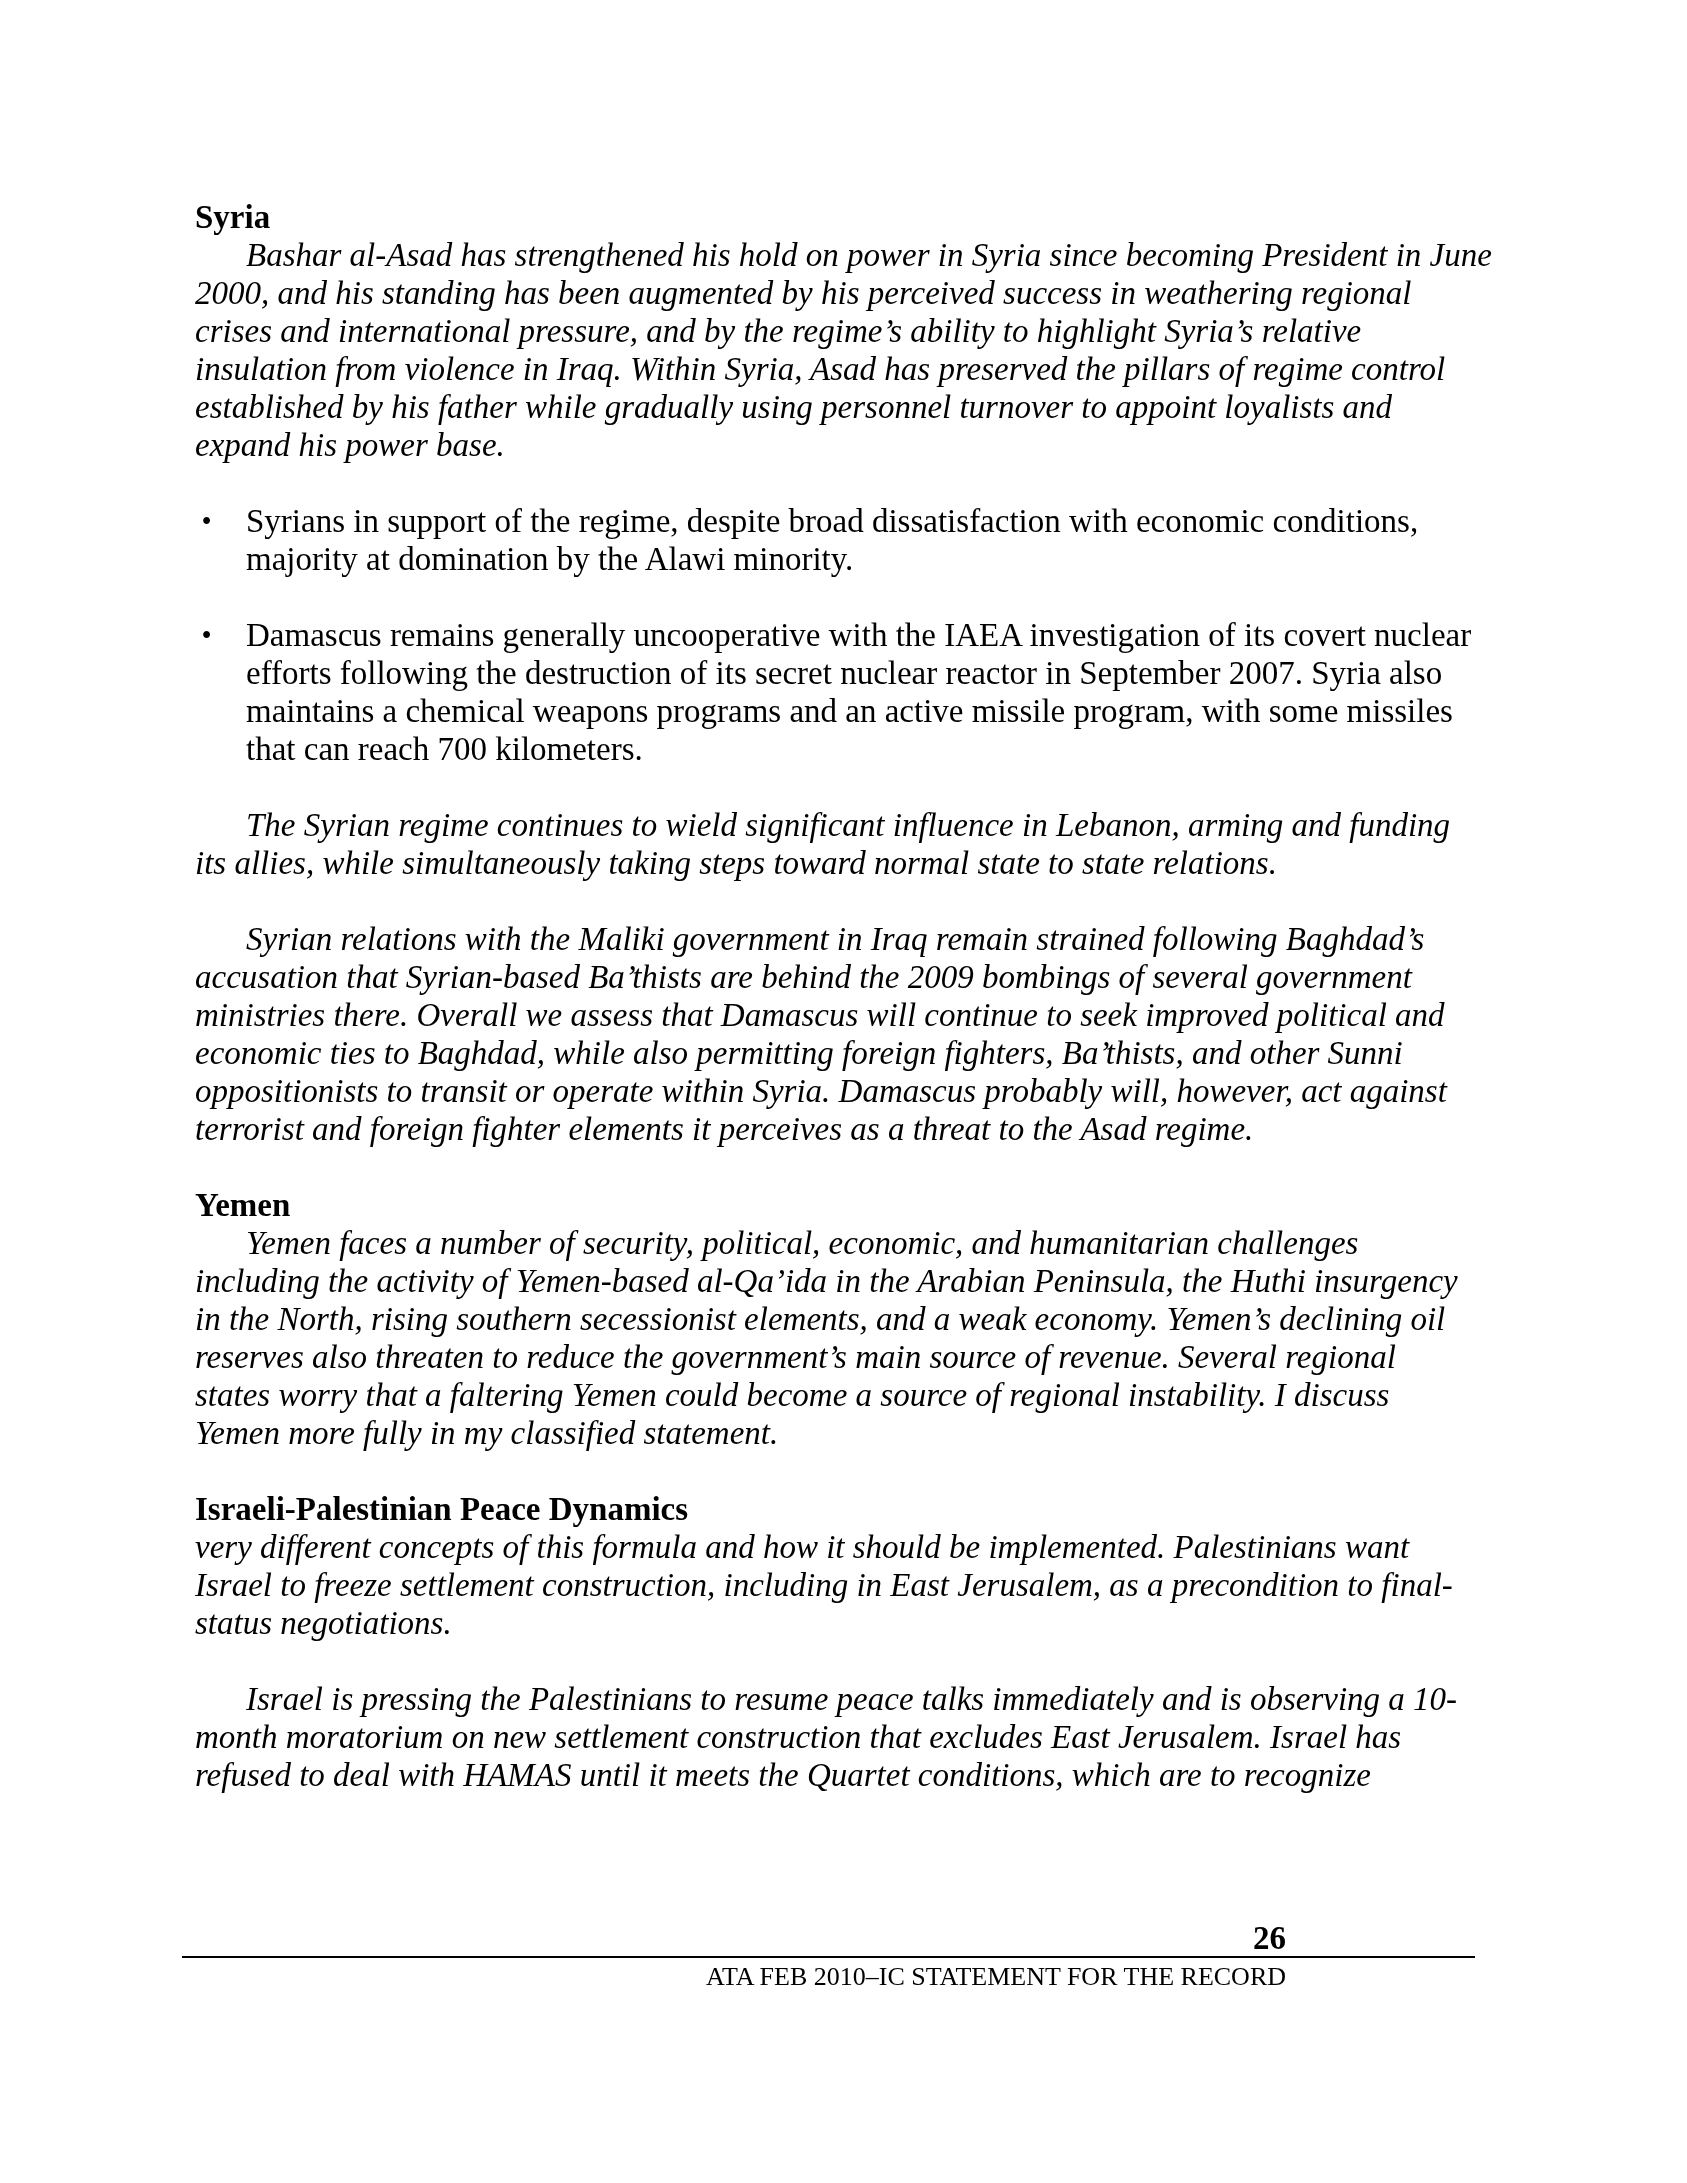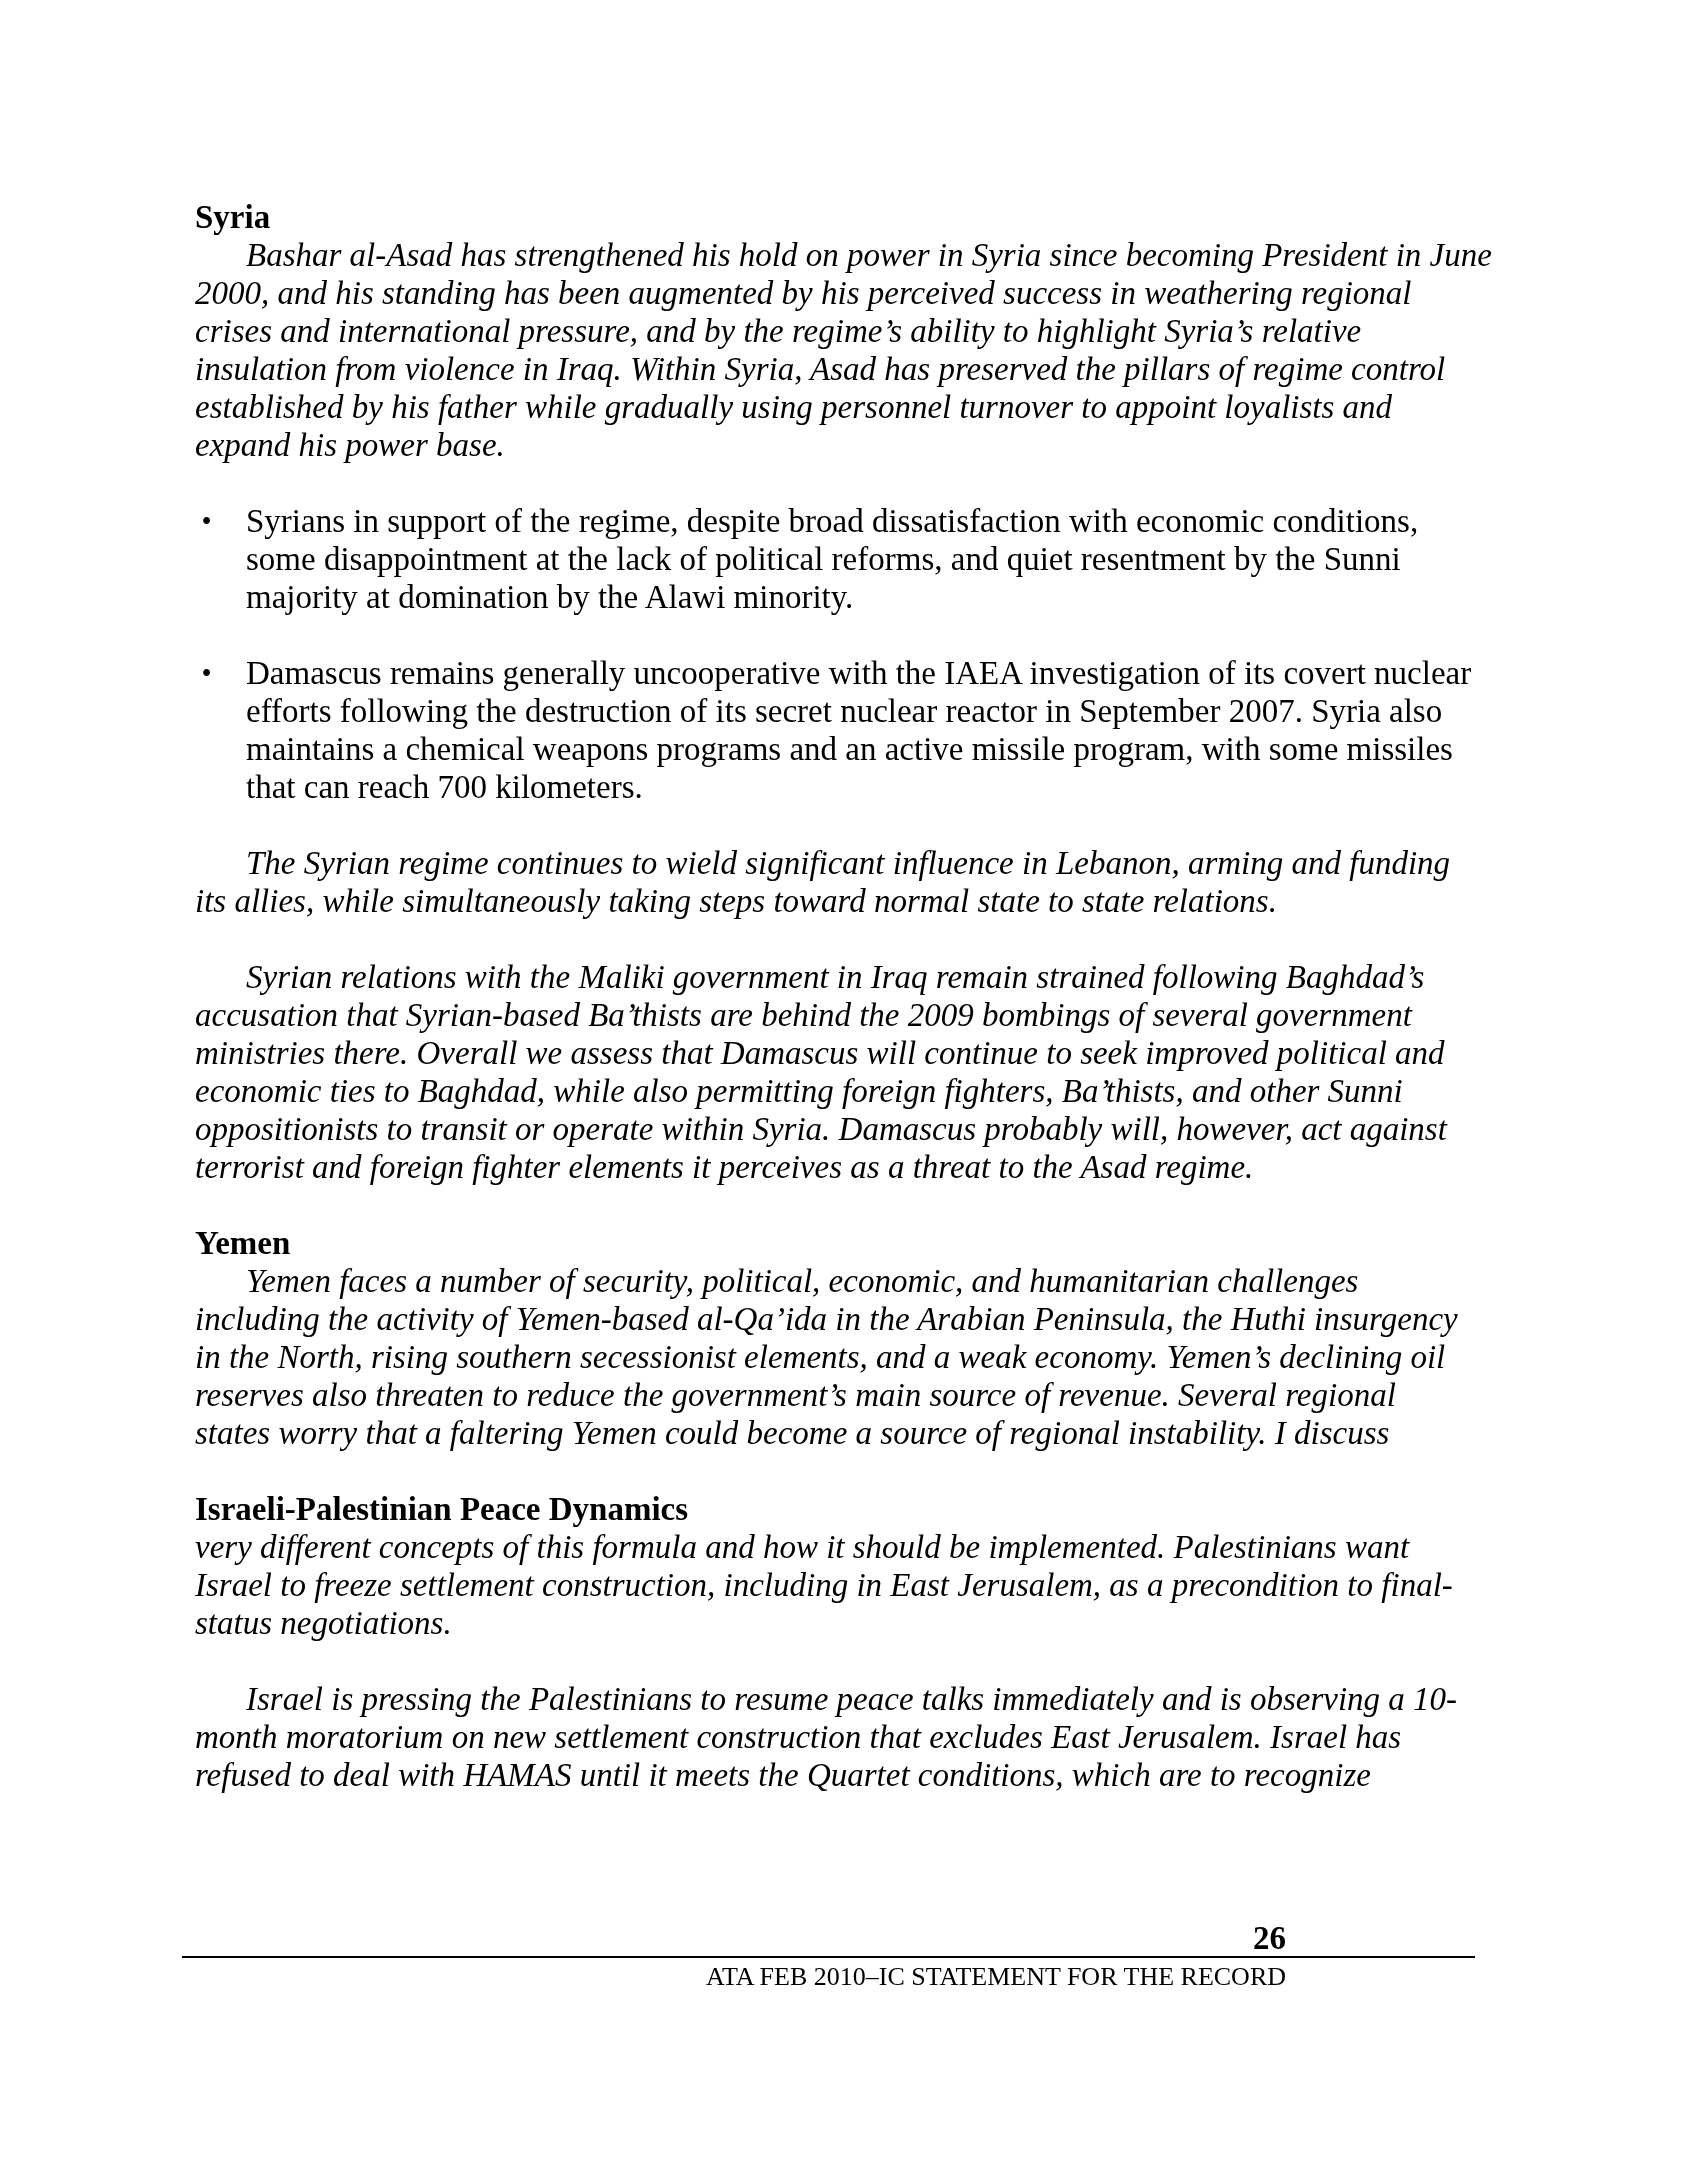--- a/index.html
+++ b/index.html
@@ -33,21 +33,20 @@
       <span class="line">crises and international pressure, and by the regime’s ability to highlight Syria’s relative</span>
       <span class="line">insulation from violence in Iraq.  Within Syria, Asad has preserved the pillars of regime control</span>
       <span class="line">established by his father while gradually using personnel turnover to appoint loyalists and</span>
       <span class="line">expand his power base.</span>
     </p>
     <div class="gap"></div>
 
     <div class="bullet-item">
       <span class="bullet-glyph">•</span>
       <span class="line">Syrians in support of the regime, despite broad dissatisfaction with economic conditions,</span>
-      <span class="line">some disappointment at the lack of political reforms, and quiet resentment by the Sunni</span>
       <span class="line">majority at domination by the Alawi minority.</span>
     </div>
     <div class="gap"></div>
 
     <div class="bullet-item">
       <span class="bullet-glyph">•</span>
       <span class="line">Damascus remains generally uncooperative with the IAEA investigation of its covert nuclear</span>
       <span class="line">efforts following the destruction of its secret nuclear reactor in September 2007.  Syria also</span>
       <span class="line">maintains a chemical weapons programs and an active missile program, with some missiles</span>
       <span class="line">that can reach 700 kilometers.</span>
@@ -70,20 +69,21 @@
     </p>
     <div class="gap"></div>
 
     <div class="heading">Yemen</div>
     <p class="para">
       <span class="line indent">Yemen faces a number of security, political, economic, and humanitarian challenges</span>
       <span class="line">including the activity of Yemen-based al-Qa’ida in the Arabian Peninsula, the Huthi insurgency</span>
       <span class="line">in the North, rising southern secessionist elements, and a weak economy.  Yemen’s declining oil</span>
       <span class="line">reserves also threaten to reduce the government’s main source of revenue.  Several regional</span>
       <span class="line">states worry that a faltering Yemen could become a source of regional instability.  I discuss</span>
+      <span class="line">Yemen more fully in my classified statement.</span>
     </p>
     <div class="gap"></div>
 
     <div class="heading">Israeli-Palestinian Peace Dynamics</div>
     <p class="para">
       <span class="line">very different concepts of this formula and how it should be implemented.  Palestinians want</span>
       <span class="line">Israel to freeze settlement construction, including in East Jerusalem, as a precondition to final-</span>
       <span class="line">status negotiations.</span>
     </p>
     <div class="gap"></div>

